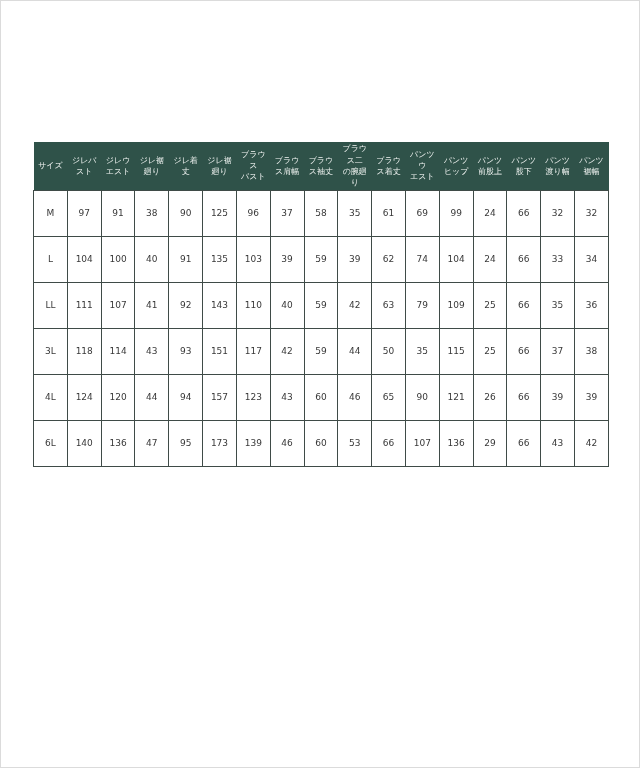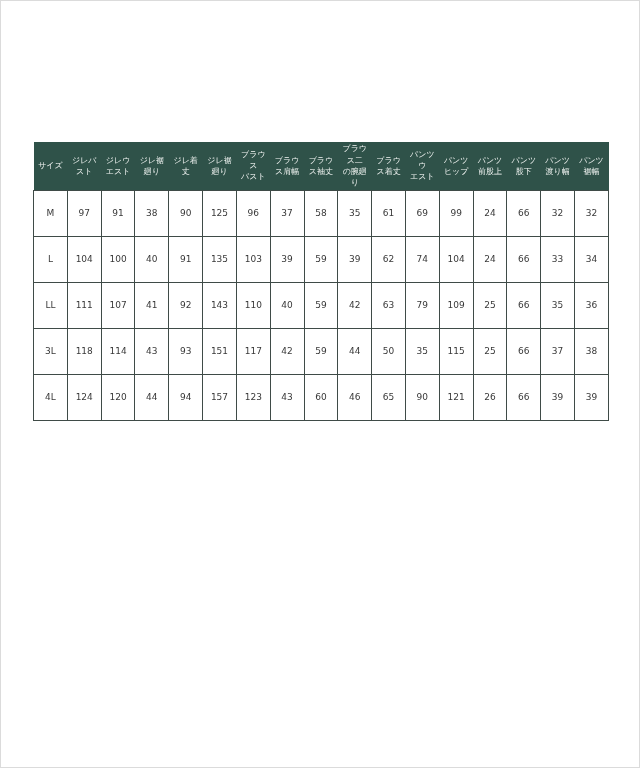--- a/index.html
+++ b/index.html
@@ -167,15 +167,34 @@
           <td>60</td>
           <td>46</td>
           <td>65</td>
           <td>90</td>
           <td>121</td>
           <td>26</td>
           <td>66</td>
           <td>39</td>
           <td>39</td>
         </tr>
+        <tr>
+          <td>6L</td>
+          <td>140</td>
+          <td>136</td>
+          <td>47</td>
+          <td>95</td>
+          <td>173</td>
+          <td>139</td>
+          <td>46</td>
+          <td>60</td>
+          <td>53</td>
+          <td>66</td>
+          <td>107</td>
+          <td>136</td>
+          <td>29</td>
+          <td>66</td>
+          <td>43</td>
+          <td>42</td>
+        </tr>
       </tbody>
   </table>
 </div>
 
 </body></html>

